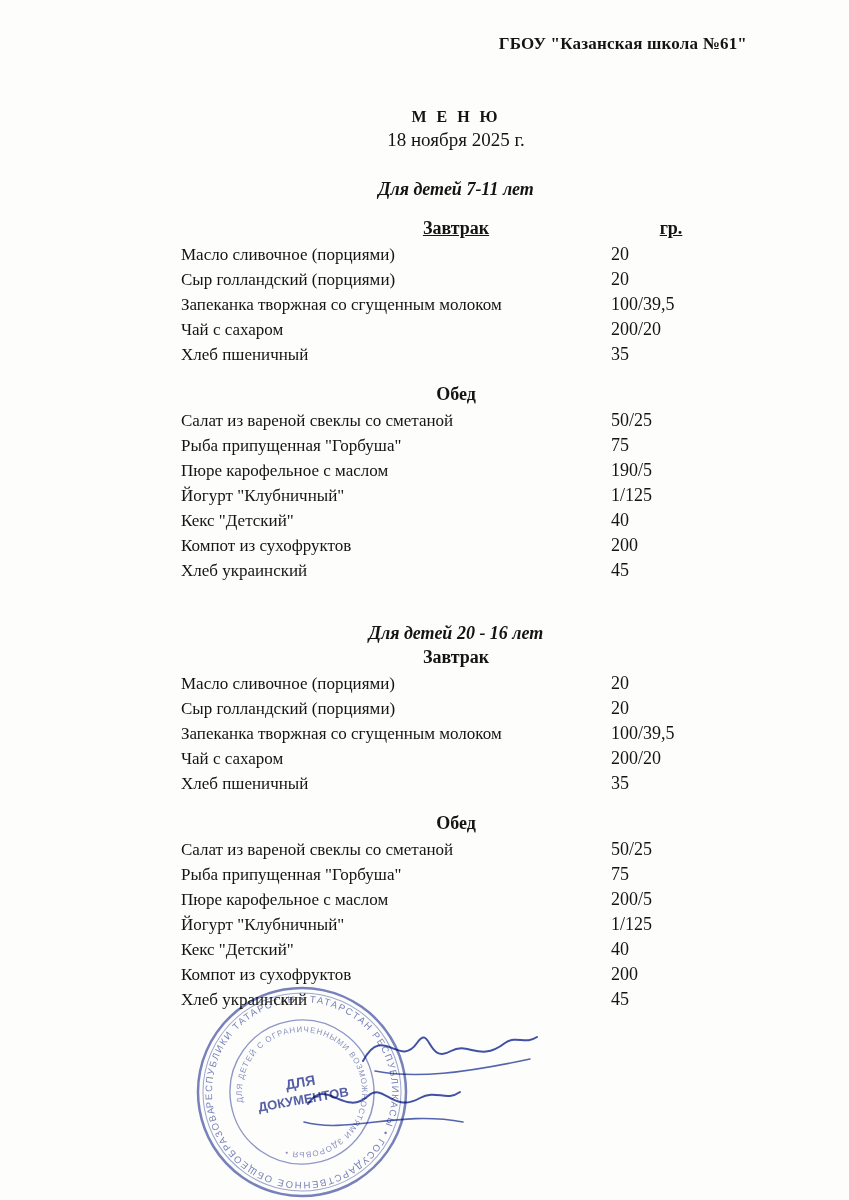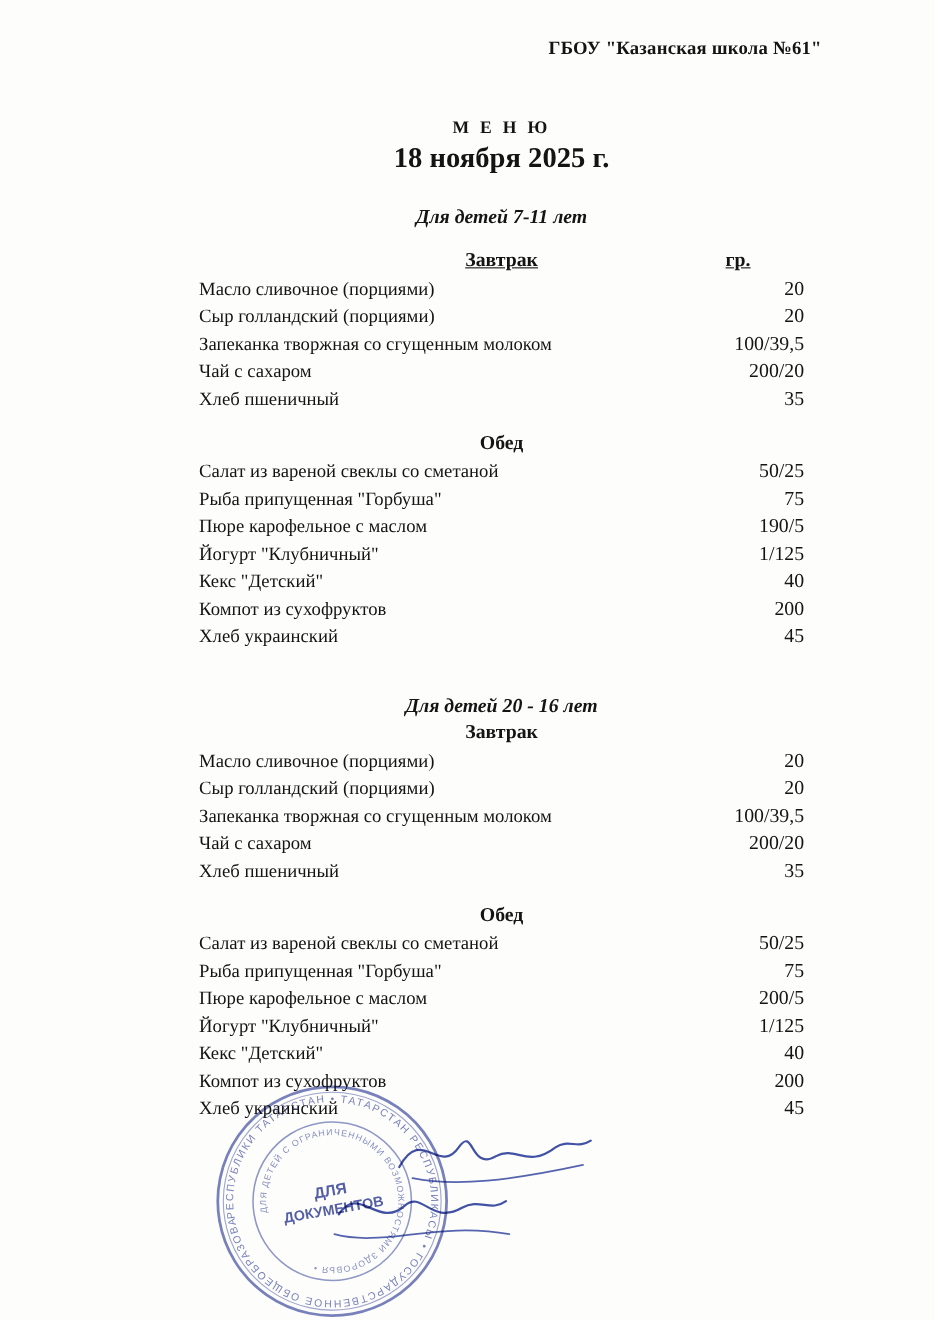--- a/index.html
+++ b/index.html
@@ -7,39 +7,39 @@
     position:relative; width:849px; height:1200px; margin:0 auto;
     background:#fdfdfb; overflow:hidden;
     font-family:"Liberation Serif", serif; color:#141414;
   }
   .school-header {
     position:absolute; top:34px; right:102px;
     font-weight:bold; font-size:17px; letter-spacing:.2px;
   }
   .content { position:absolute; left:181px; top:108px; width:550px; }
   .menu-title  { text-align:center; font-weight:bold; font-size:16px; letter-spacing:3px; }
-  .menu-date   { text-align:center; font-weight:bold; font-size:26px; margin-top:3px; }
+  .menu-date   { text-align:center; font-weight:normal; font-size:19px; margin-top:3px; }
   .group-title { text-align:center; font-weight:bold; font-style:italic; font-size:18px; }
   .gt1 { margin-top:28px; }
   .gt2 { margin-top:40px; }
   .section-header {
     position:relative; text-align:center; font-weight:bold; font-size:18px; line-height:24px;
   }
   .sh-first { margin-top:16px; }
   .sh-mid   { margin-top:15px; }
   .sh-tight { margin-top:1px; }
   .underlined { text-decoration:underline; }
   .gr-col {
     position:absolute; right:0; top:0; width:120px; text-align:center;
     text-decoration:underline; font-weight:bold; font-size:18px;
   }
   .menu-list { margin-top:2px; }
   .row { display:flex; align-items:baseline; font-size:17px; line-height:25px; }
   .dish { flex:1; }
-  .amt { width:120px; text-align:right; font-size:18px; }
+  .amt { width:120px; text-align:left; font-size:18px; }
   .footer { position:absolute; left:165px; top:1042px; width:550px; }
   .footer-row { display:flex; align-items:baseline; font-weight:bold; font-size:17px; line-height:20px; }
   .footer-row + .footer-row { margin-top:21px; }
   .role-label { flex:1; }
   .person-name { width:160px; text-align:left; }
   
   .stamp {
     position:absolute; left:193px; top:983px; width:218px; height:218px;
     transform:rotate(-10deg); opacity:.88; pointer-events:none; mix-blend-mode:multiply;
   }

